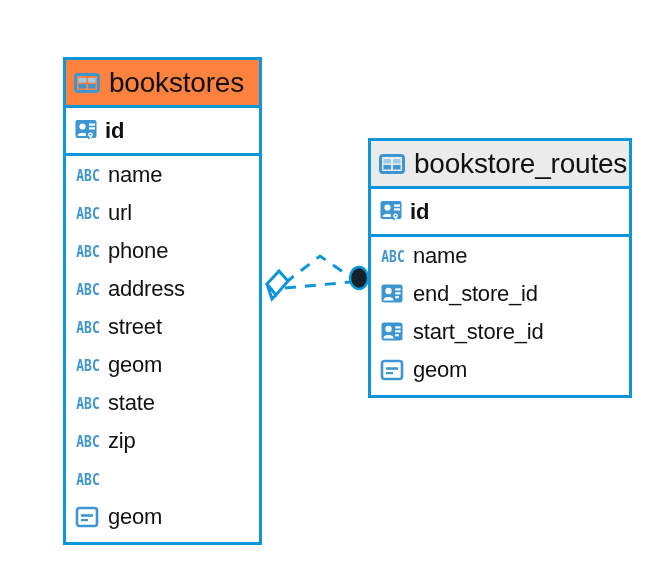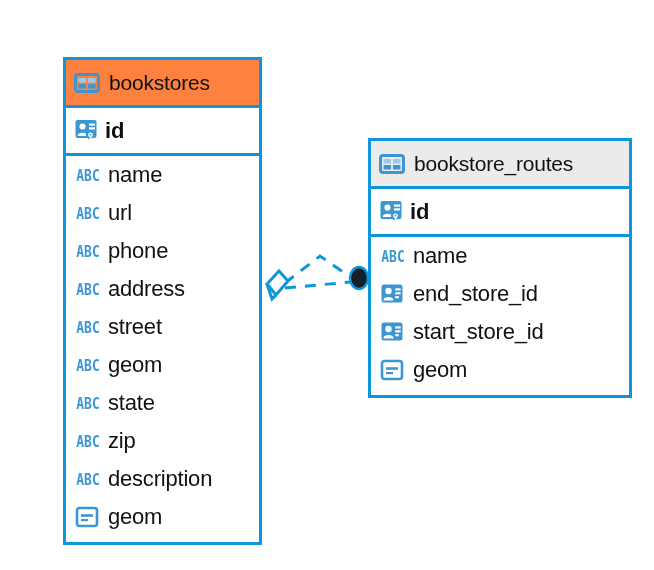--- a/index.html
+++ b/index.html
@@ -49,21 +49,21 @@
     display: flex;
     align-items: center;
     height: 48px;
     padding-left: 8px;
     box-sizing: border-box;
     border-bottom: 3px solid #0D96DB;
   }
   .entity-header.hdr-orange { background: #FD8240; }
   .entity-header.hdr-gray  { background: #EBEBEB; }
   .entity-title {
-    font-size: 21px;
+    font-size: 28px;
     color: #111111;
     margin-left: 9px;
     white-space: nowrap;
     letter-spacing: -0.2px;
   }
 
   
   .pk-section { border-bottom: 3px solid #0D96DB; }
   .attr-section { }
 
@@ -230,21 +230,20 @@
         <span class="icon icon-abc">
           <span class="abc-text">ABC</span>
         </span>
         <span class="field-label">zip</span>
       </div>
 
       <div class="field-row">
         <span class="icon icon-abc">
           <span class="abc-text">ABC</span>
         </span>
-        <span class="field-label">description</span>
       </div>
 
       <div class="field-row">
         <span class="icon">
           <svg width="26" height="22" viewBox="0 0 26 22">
             <rect x="2" y="2" width="20" height="18" rx="2.5" ry="2.5" fill="none" stroke="#3C96D2" stroke-width="2.6"></rect>
             <rect x="6" y="8.2" width="12" height="2.6" fill="#3C96D2"></rect>
             <rect x="6" y="13" width="7" height="2.2" fill="#3C96D2"></rect>
           </svg>
         </span>

